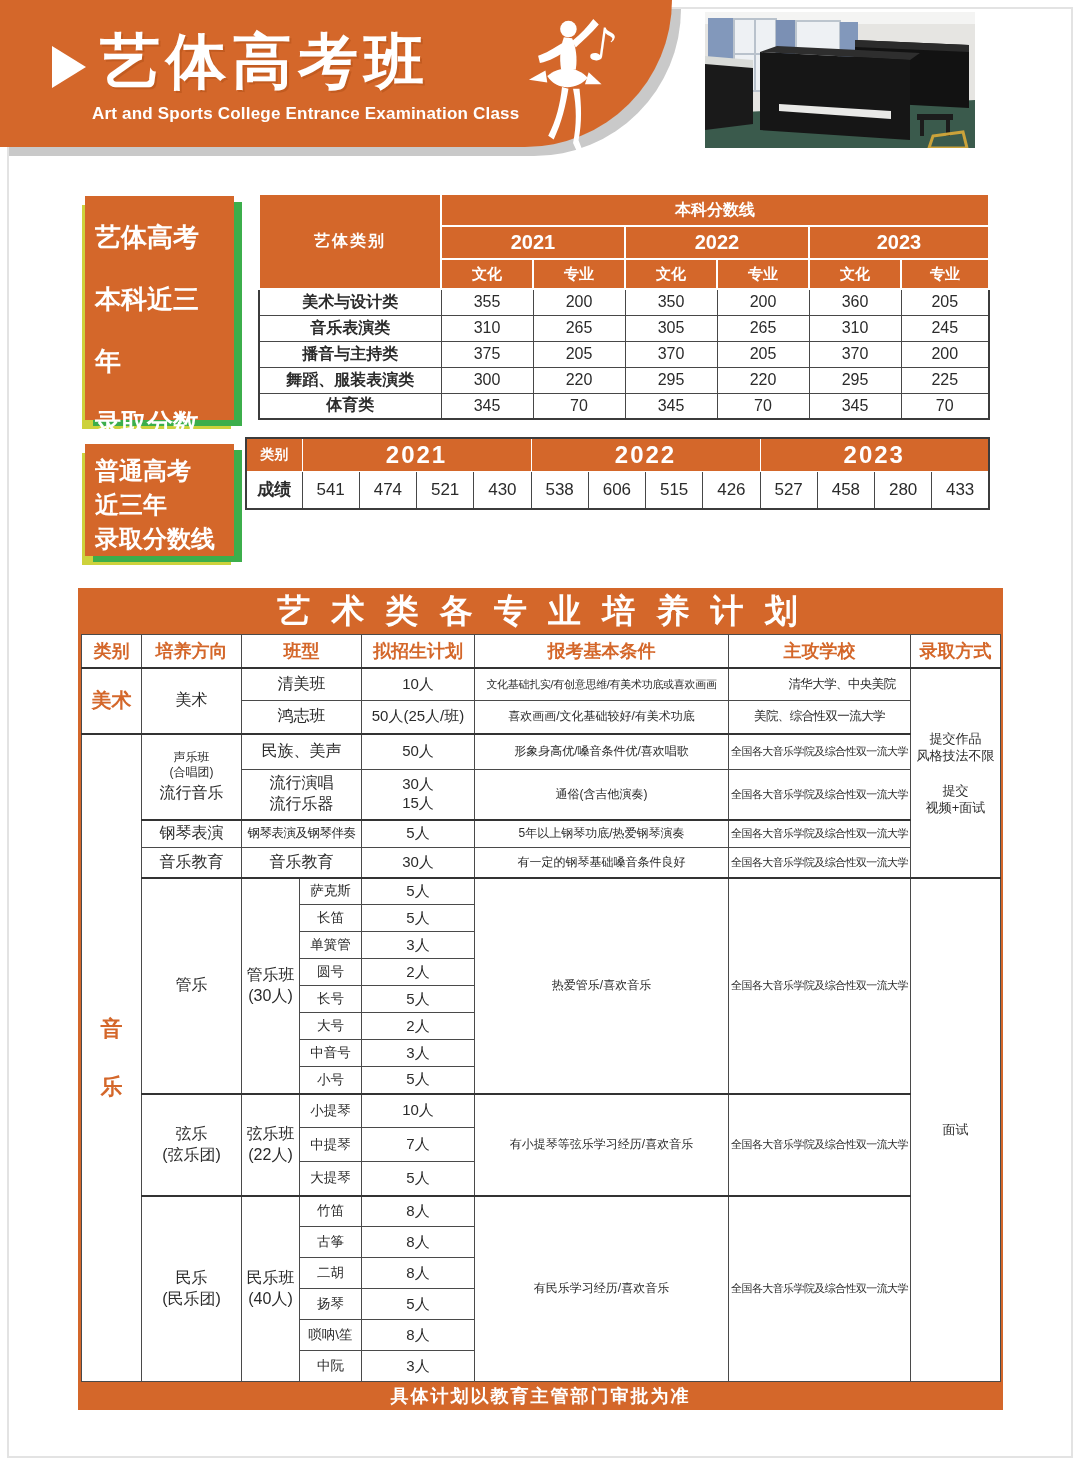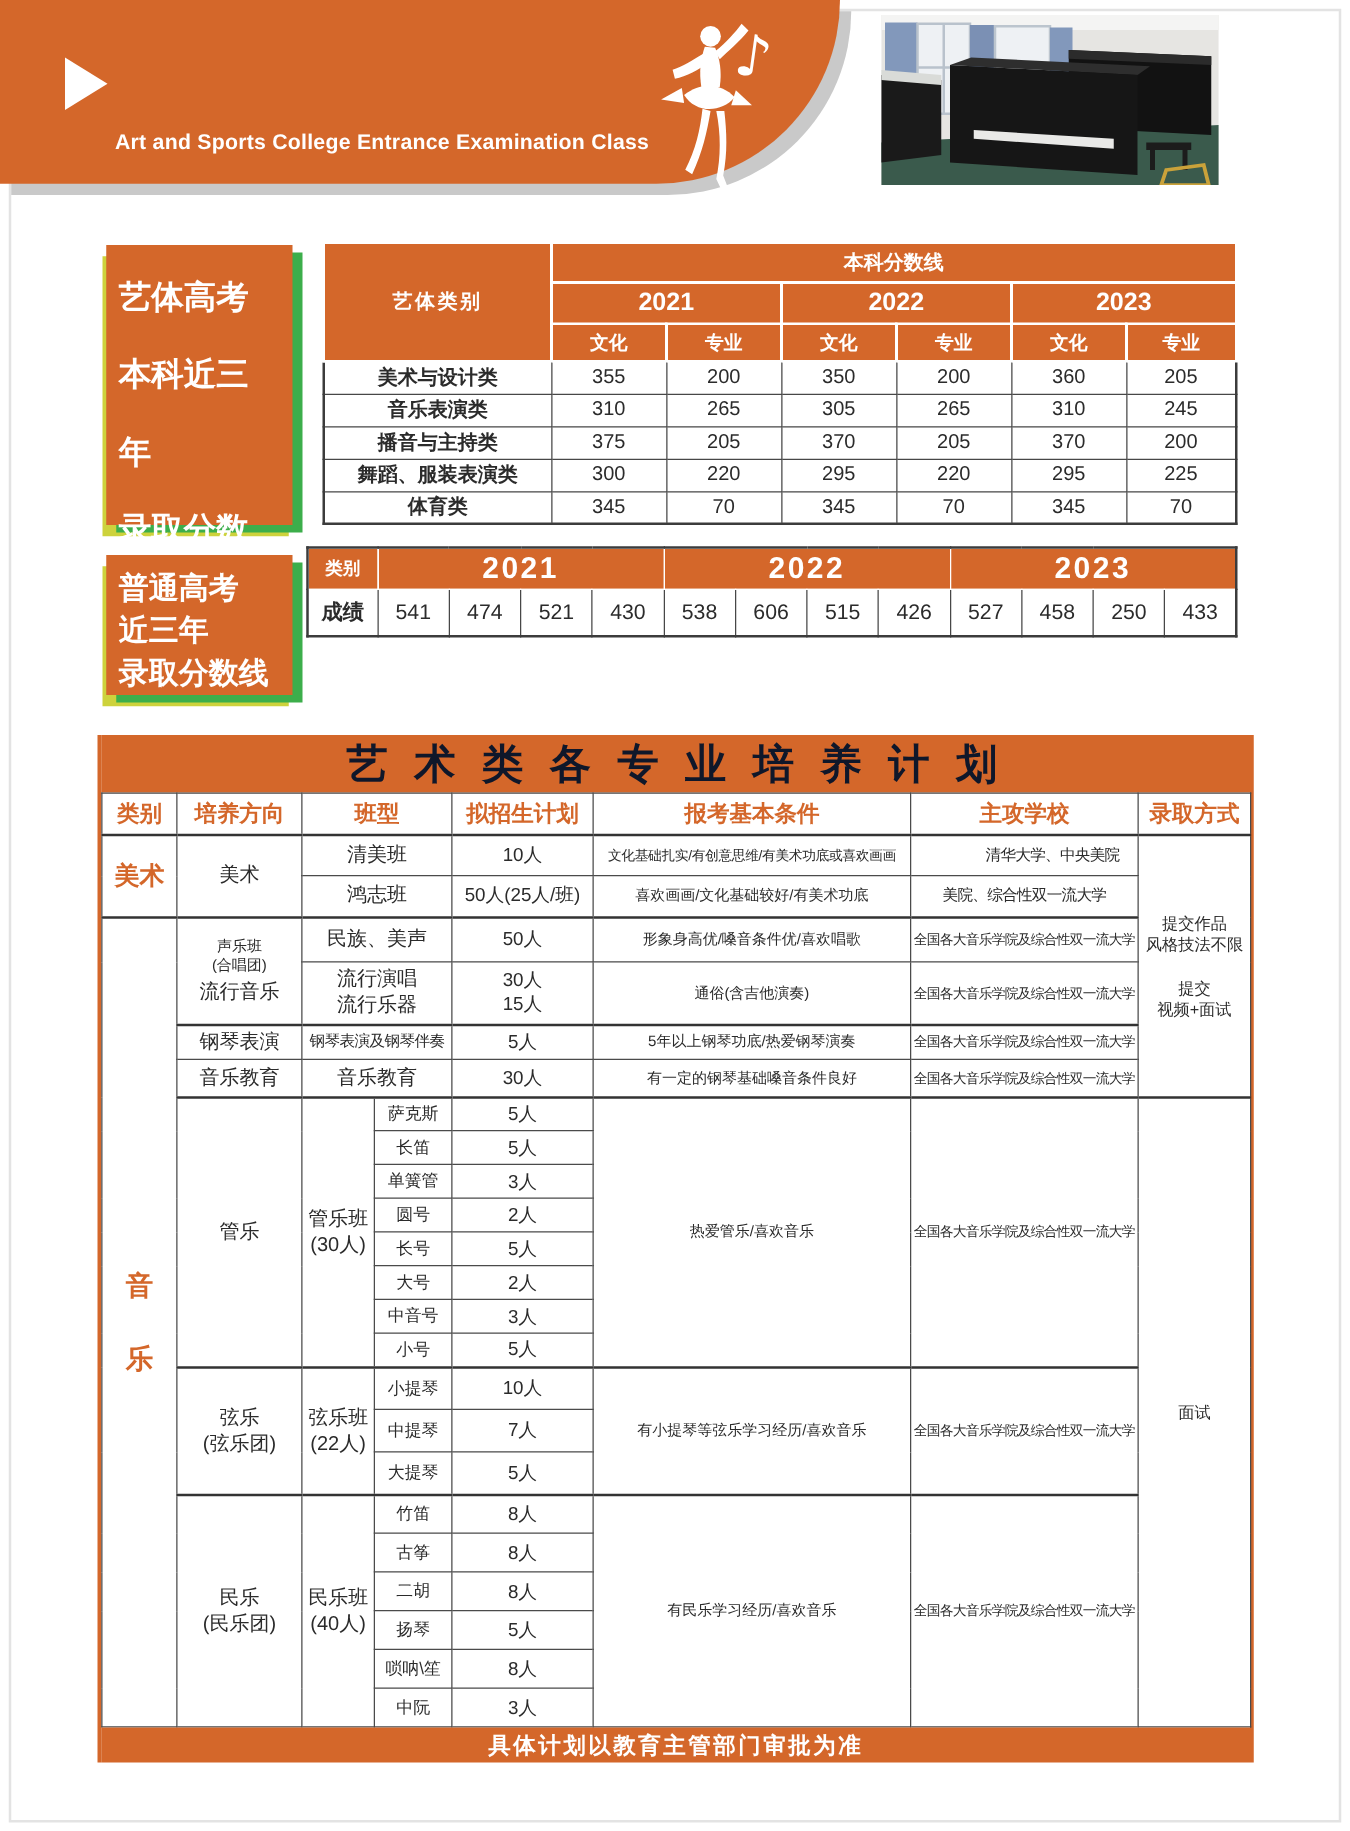--- a/index.html
+++ b/index.html
@@ -89,21 +89,21 @@
   .t2 tr.subj td { height:29px; font-weight:bold; font-size:16px; }
   .t2 tr.batch td { height:31px; font-size:10.5px; line-height:12px; }
   .t2 tr.score td { height:38px; font-size:17px; }
 
   
   .sec3 {
     position:absolute; left:78px; top:588px; width:925px; z-index:1;
     border-left:3px solid #d4672a; border-right:3px solid #d4672a;
   }
   .t3-title {
-    height:46px; background:#d4672a; color:#0f172a;
+    height:46px; background:#d4672a; color:#ffffff;
     font-size:33px; font-weight:bold; letter-spacing:6px;
     display:flex; align-items:center; justify-content:center;
   }
   .t3-footer {
     height:28px; background:#d4672a; color:#fff;
     font-size:18px; font-weight:bold; letter-spacing:2px;
     display:flex; align-items:center; justify-content:center;
   }
   .t3 { width:919px; }
   .t3 td { border:1px solid #4a4a4a; font-size:14px; }
@@ -137,20 +137,21 @@
   .t3 tr.r-str  { height:34px; }
   .t3 tr.r-folk { height:31px; }
 </style>
 </head>
 <body>
 
 <div class="page-frame"></div>
 
 <header class="banner">
   <span class="tri"></span>
+  <h1 class="banner-title">艺体高考班</h1>
   <p class="banner-sub">Art and Sports College Entrance Examination Class</p>
   <svg class="dancer" viewBox="0 0 90 150">
     <g fill="#ffffff">
       <circle cx="52" cy="12" r="9"></circle>
       <path d="M47,21 C43,33 42,43 44,56 L60,56 C62,43 60,31 56,22 Z"></path>
       <path d="M56,25 C66,17 73,9 79,1 L85,7 C77,17 67,25 60,32 Z"></path>
       <path d="M46,27 C36,33 27,39 19,41 L21,49 C31,47 42,41 50,35 Z"></path>
       <path d="M29,63 C44,51 62,53 73,65 C61,79 39,79 29,63 Z"></path>
       <path d="M27,57 L9,67 L29,70 Z"></path>
       <path d="M74,59 L88,72 L70,72 Z"></path>
@@ -299,21 +300,21 @@
     <td>541</td>
     <td>474</td>
     <td>521</td>
     <td>430</td>
     <td>538</td>
     <td>606</td>
     <td>515</td>
     <td>426</td>
     <td>527</td>
     <td>458</td>
-    <td>250</td>
+    <td>280</td>
     <td>433</td>
   </tr>
 </tbody>
   </table>
 
 <section class="sec3">
   <div class="t3-title">艺 术 类 各 专 业 培 养 计 划</div>
 
   <table class="t3">
     <colgroup>

